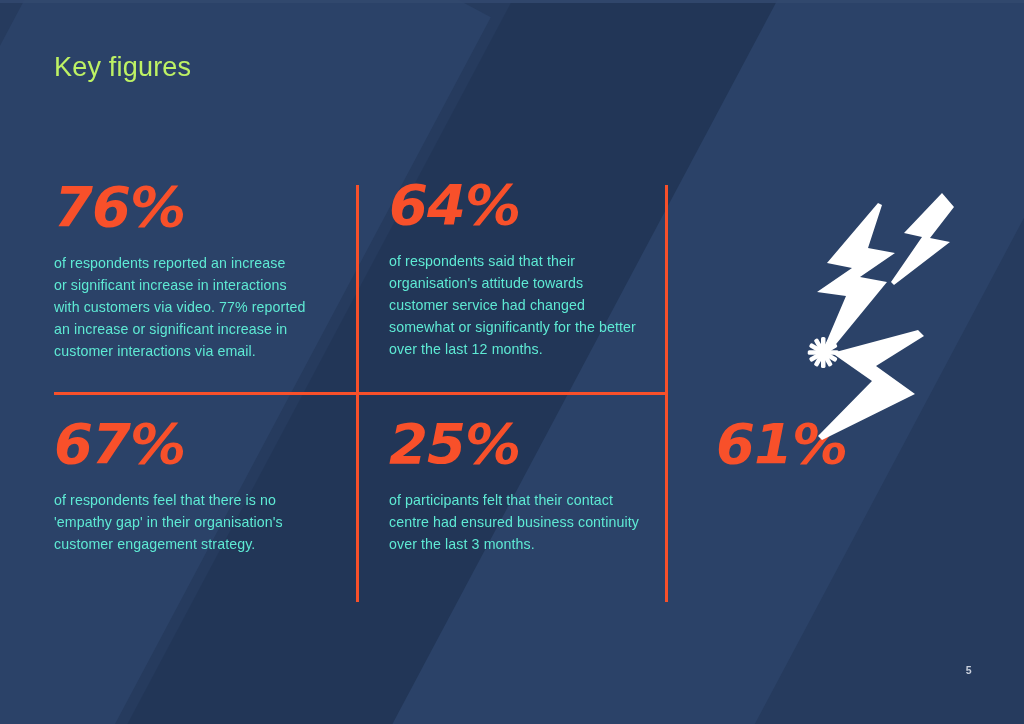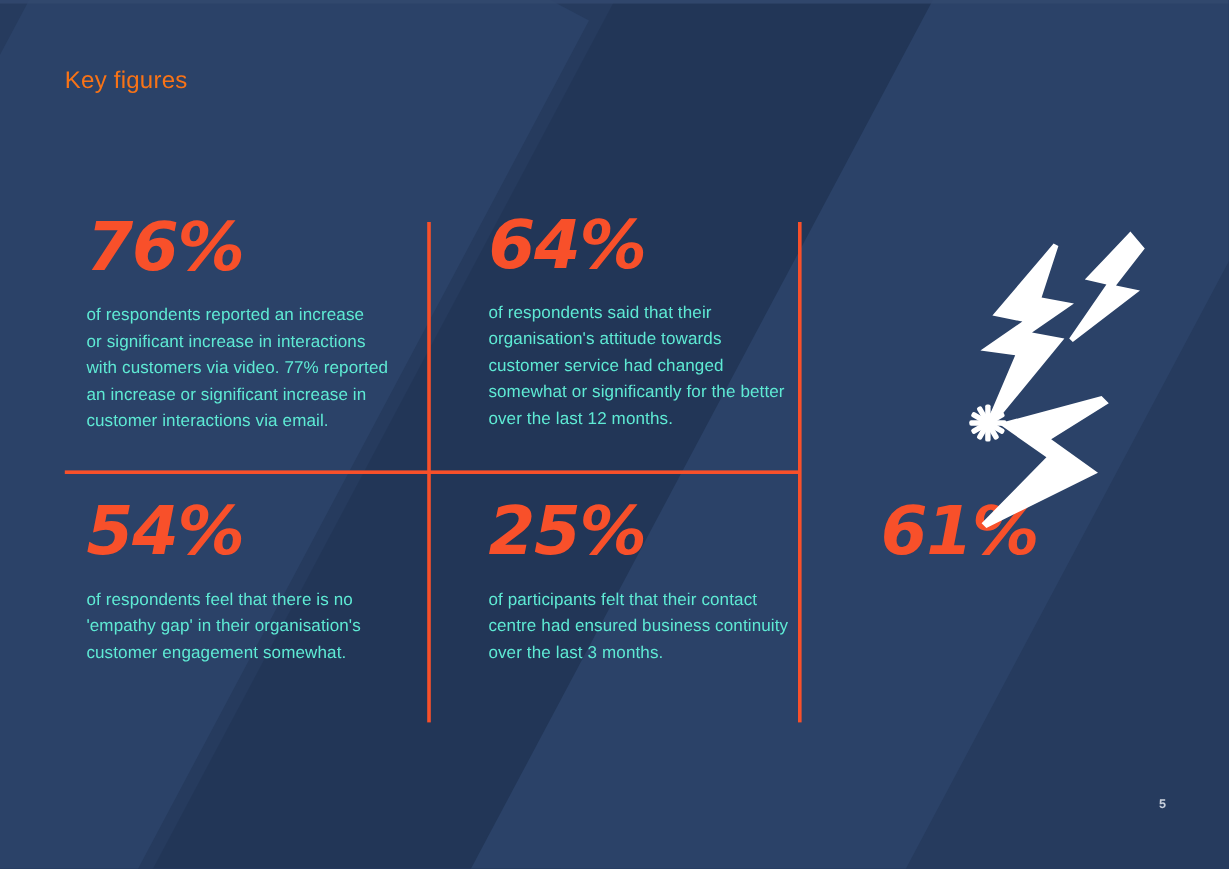--- a/index.html
+++ b/index.html
@@ -58,36 +58,36 @@
     left: 0; top: 0;
     width: 1024px; height: 3px;
     background: #32496E;
     opacity: .85;
   }
 
   
   .page-title {
     position: absolute;
     left: 54px; top: 50px;
-    font-size: 20px;
+    font-size: 27px;
     font-weight: 400;
     letter-spacing: .2px;
-    color: #f97316;
+    color: #bef264;
     line-height: 34px;
     white-space: nowrap;
   }
 
   
   .rule { position: absolute; background: #F8502A; }
   .rule-v-mid  { left: 356px; top: 185px; width: 3px;   height: 417px; }
   .rule-v-right{ left: 665px; top: 185px; width: 3px;   height: 417px; }
   .rule-h      { left: 54px;  top: 392px; width: 613px; height: 3px;  }
 
   
-  .stat { position: absolute; margin-left: 18px; }
+  .stat { position: absolute; }
 
   .stat-value {
     font-family: "DejaVu Sans", sans-serif;
     font-weight: 700;
     font-style: italic;
     font-size: 56px;
     line-height: 58px;
     color: #F8502A;
     letter-spacing: -1px;
     white-space: nowrap;
@@ -160,24 +160,24 @@
   <div class="stat stat-64">
     <span class="stat-value">64%</span>
     <p class="stat-body">of respondents said that their
 organisation's attitude towards
 customer service had changed
 somewhat or significantly for the better
 over the last 12 months.</p>
   </div>
 
   <div class="stat stat-44">
-    <span class="stat-value">54%</span>
+    <span class="stat-value">67%</span>
     <p class="stat-body">of respondents feel that there is no
 'empathy gap' in their organisation's
-customer engagement somewhat.</p>
+customer engagement strategy.</p>
   </div>
 
   <div class="stat stat-83">
     <span class="stat-value">25%</span>
     <p class="stat-body">of participants felt that their contact
 centre had ensured business continuity
 over the last 3 months.</p>
   </div>
 
   <div class="stat stat-61">

